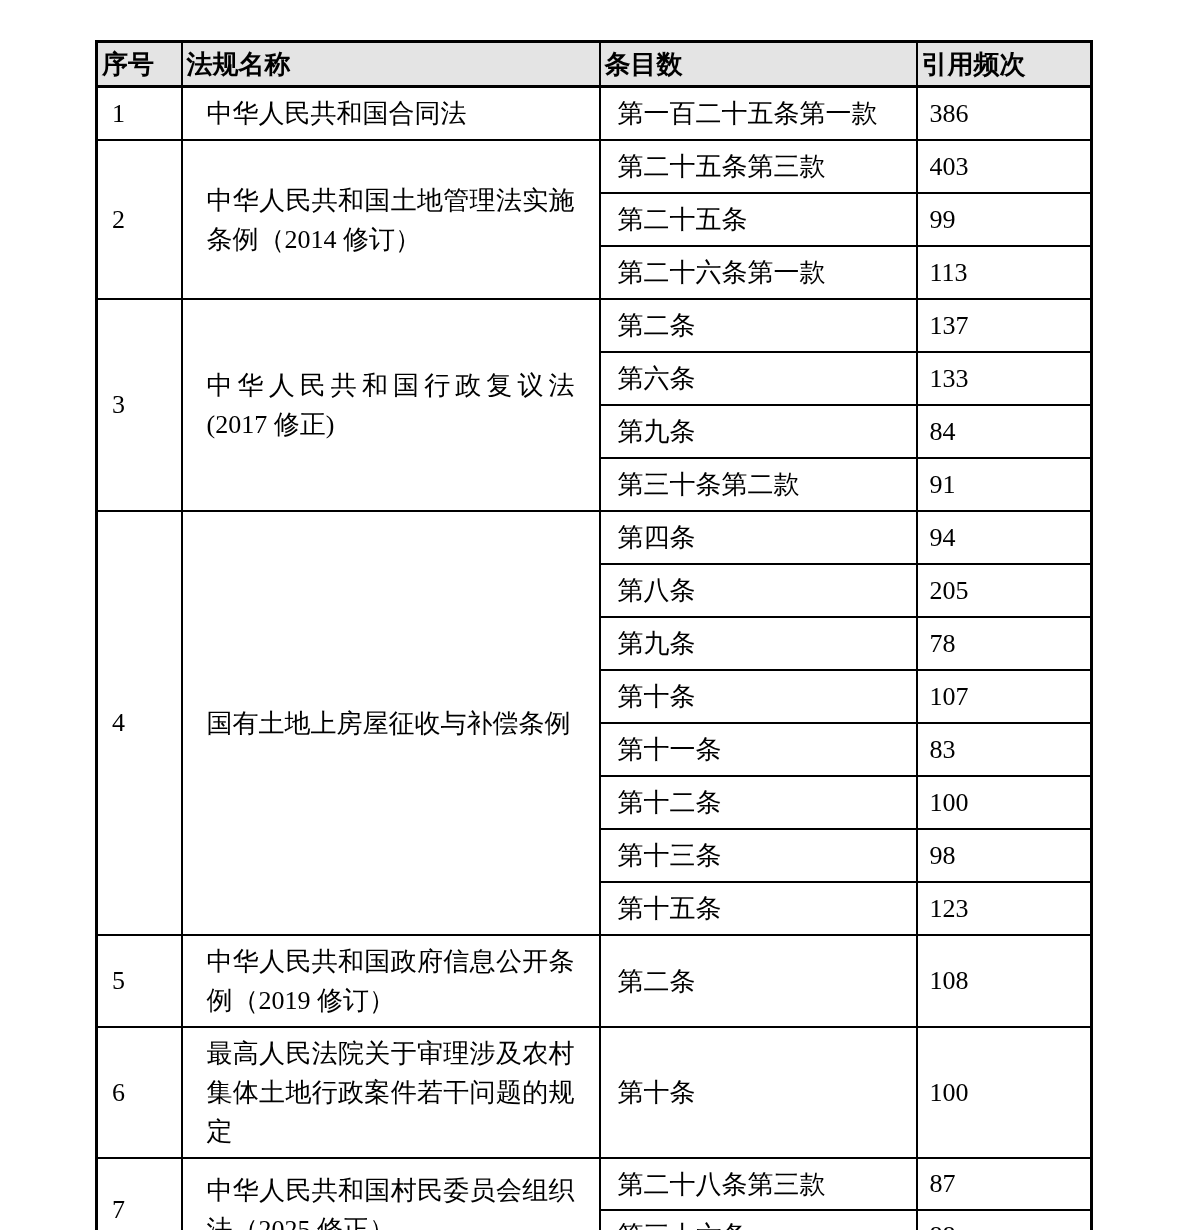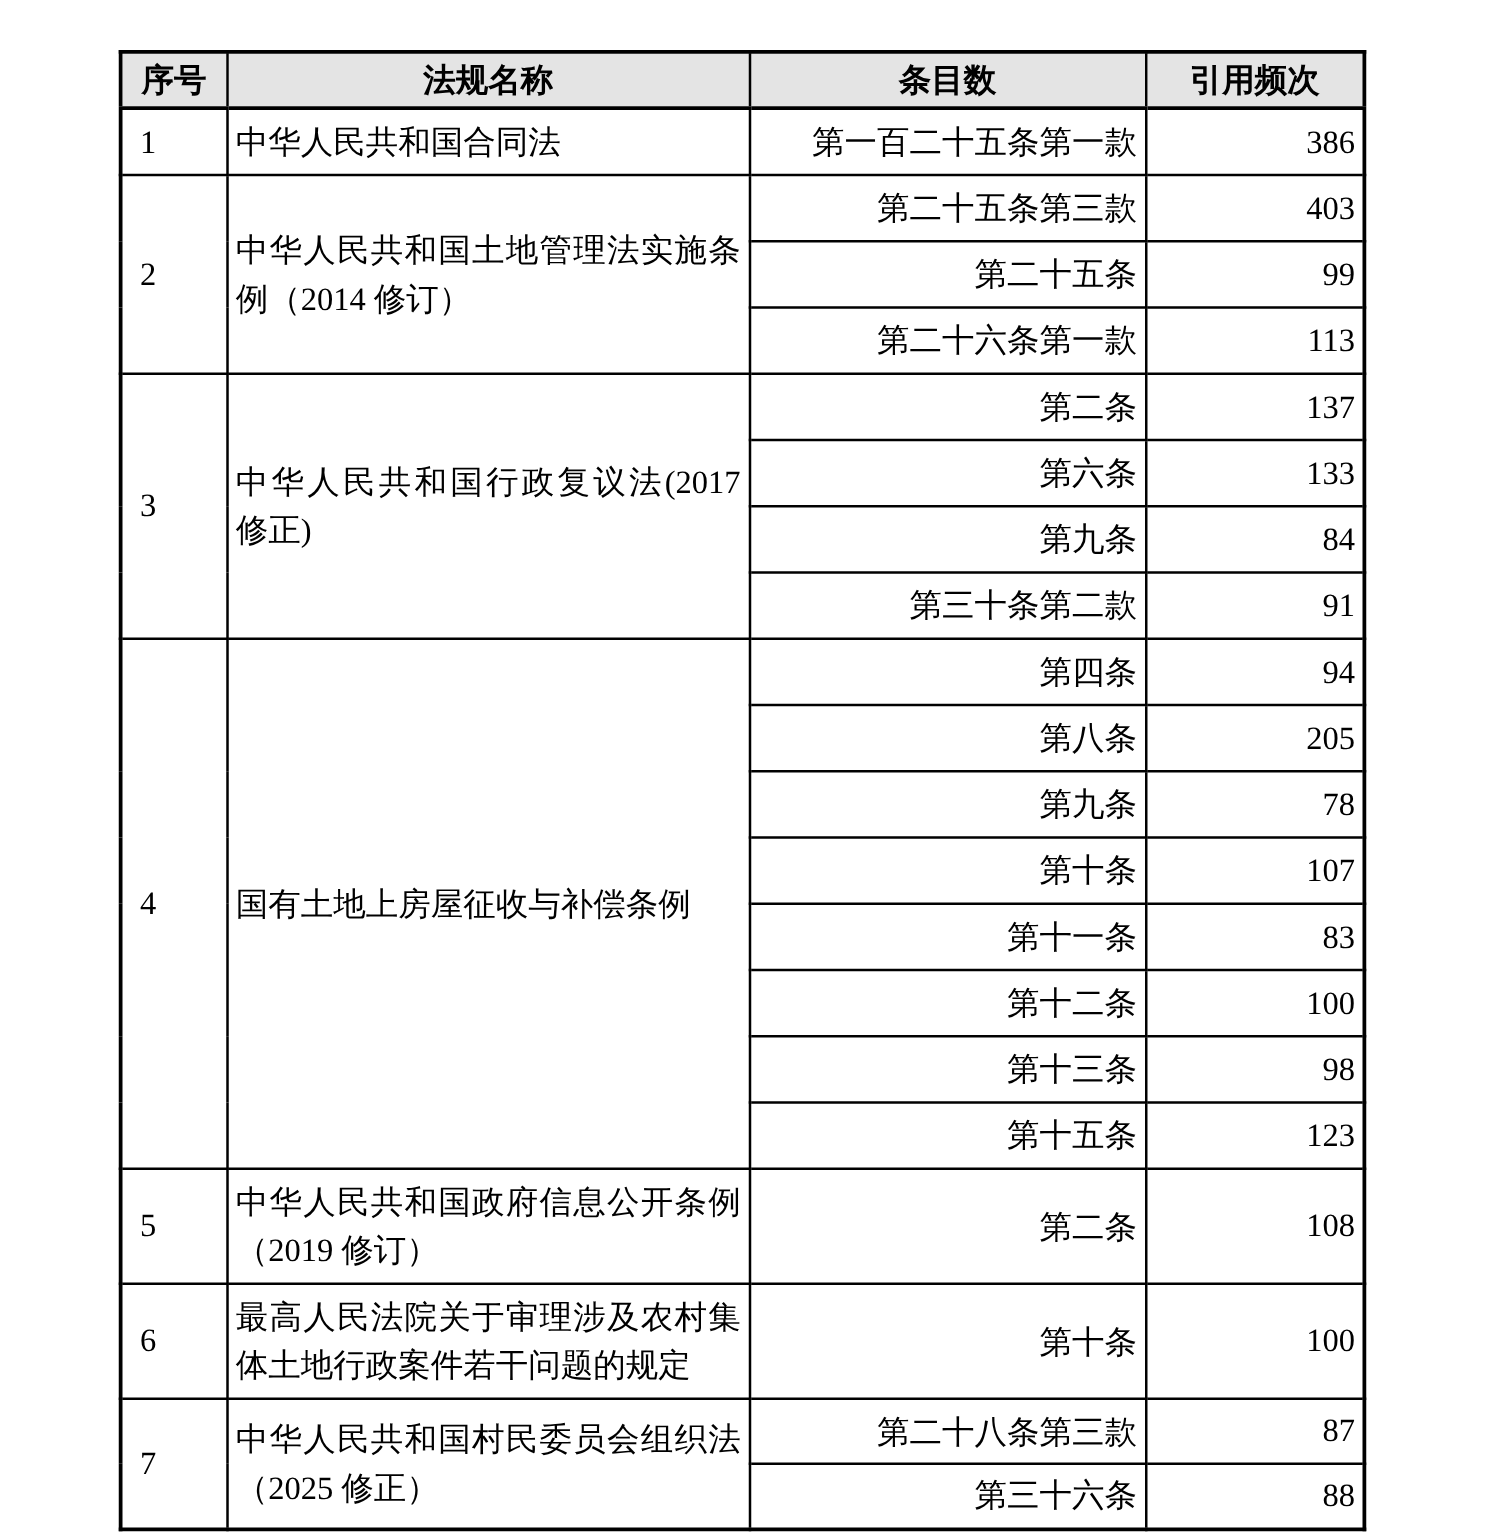--- a/index.html
+++ b/index.html
@@ -26,41 +26,41 @@
   table.doc-table td {
     border: 2px solid #000000;
     font-size: 26px;
     vertical-align: middle;
     overflow: hidden;
     box-sizing: border-box;
   }
   table.doc-table th {
     background: #e4e4e4;
     font-weight: bold;
-    text-align: center;
+    text-align: left;
     height: 45px;
     border-bottom: 3px solid #000000;
     padding: 0 4px;
   }
   
   td.col-no {
     text-align: left;
     padding: 0 4px 0 14px;
   }
   td.col-name {
     text-align: justify;
-    padding: 6px 6px;
+    padding: 6px 24px;
     line-height: 1.5;
   }
   td.col-article {
-    text-align: right;
+    text-align: left;
     padding: 0 6px 0 17px;
   }
   td.col-count {
-    text-align: right;
+    text-align: left;
     padding: 0 6px 0 12px;
   }
   
   tr.entry-row { height: 53px; }
   tr.group-1   { height: 48px; }
   tr.group-5   { height: 75px; }
   tr.group-6   { height: 76px; }
   tr.group-7   { height: 52px; }
 </style>
 </head>

